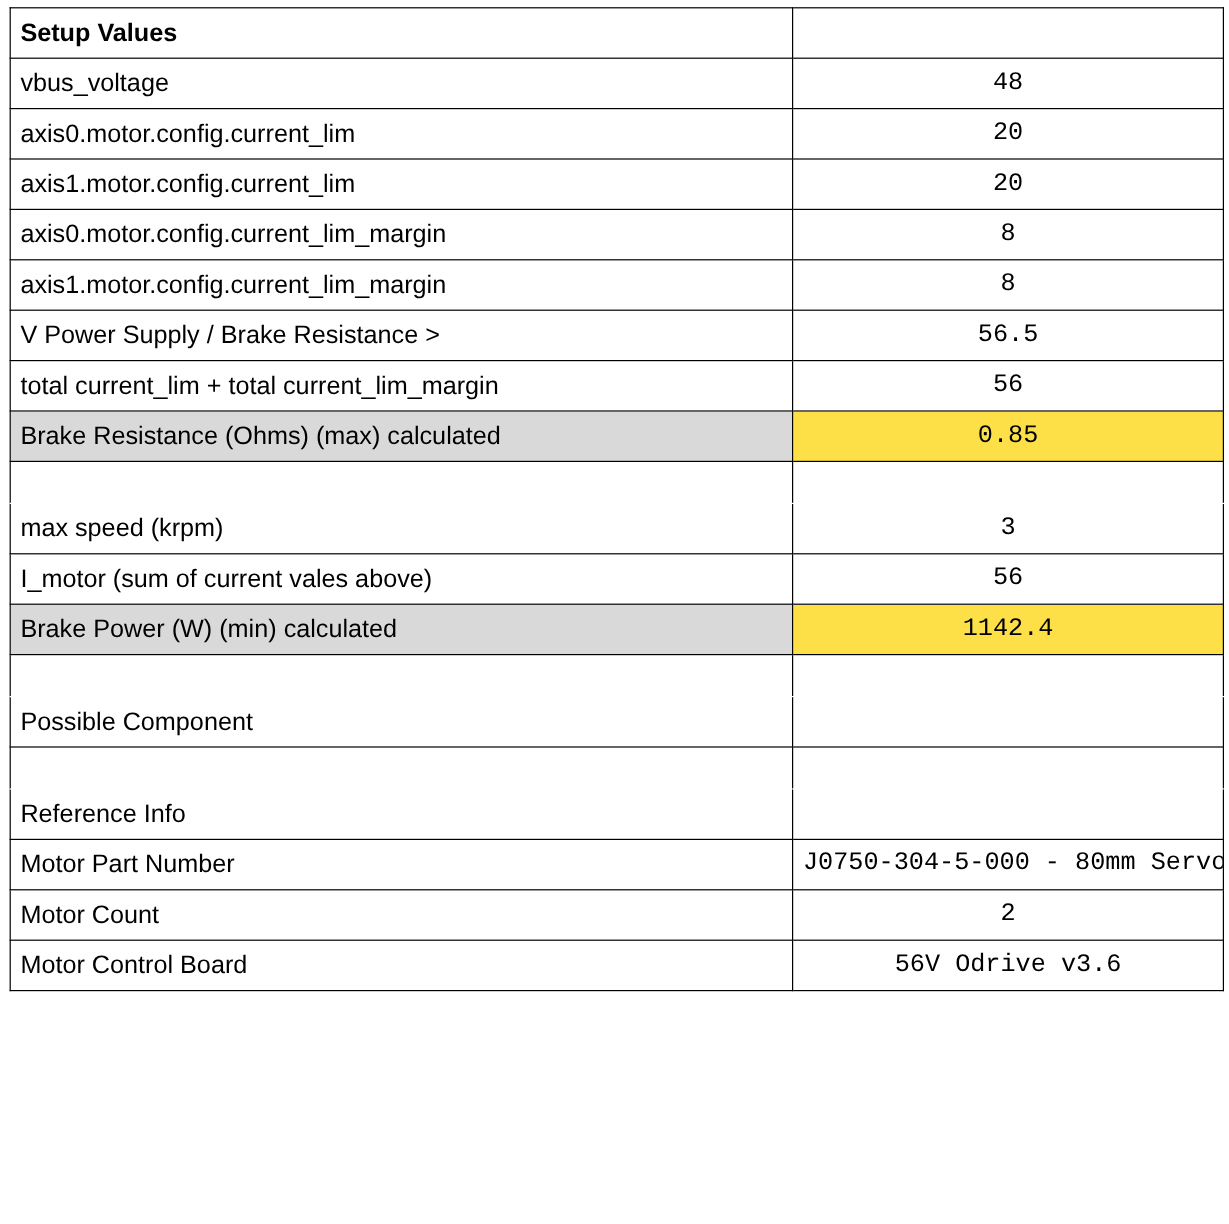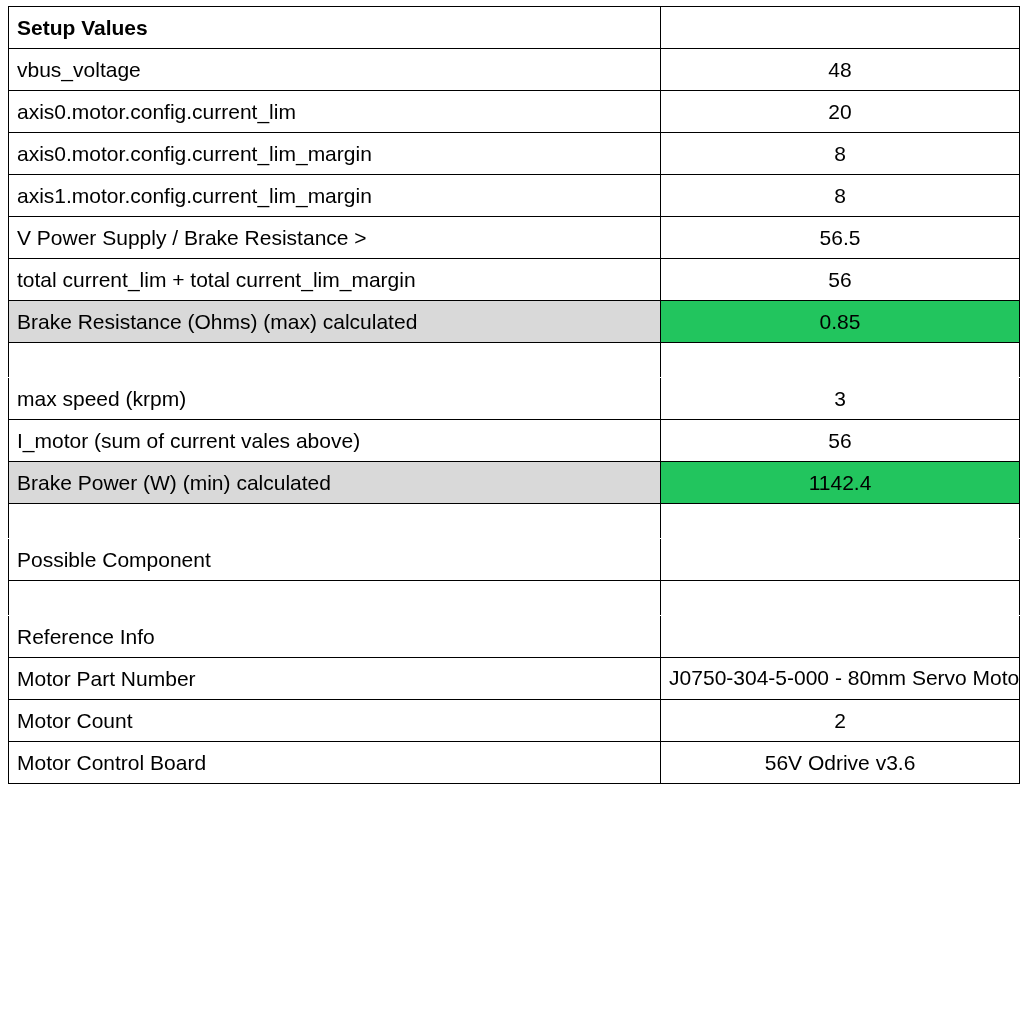--- a/index.html
+++ b/index.html
@@ -32,36 +32,36 @@
   table.grid td {
     border: 1px solid #000000;
     height: 41px;
     padding: 0 8px;
     font-size: 21px;
     vertical-align: middle;
     white-space: nowrap;
     overflow: hidden;
   }
   td.label { text-align: left; }
-  td.value { text-align: center; }
+  td.value { text-align: center; font-family: Liberation Mono, monospace; }
   tr.spacer td {
     height: 34px;
     border-top: 1px solid #000000;
     border-bottom: 1px solid #000000;
   }
   tr.spacer td.sideonly {
     border-top: 1px solid #ffffff;
     border-bottom: 1px solid #ffffff;
   }
 
   .bold { font-weight: bold; }
   .italic { }
   .center { text-align: center; }
   .shade-gray { background: #d9d9d9; }
-  .shade-amber { background: #22c55e; margin-top: 10px; }
+  .shade-amber { background: #fde047; margin-top: 10px; }
   .two-line {
     white-space: normal;
     line-height: 1.18;
     text-align: center;
     padding-top: 3px;
     padding-bottom: 3px;
   }
   .tall { height: 62px; }
   .nowrap-small { font-size: 20px; }
 </style>
@@ -80,20 +80,24 @@
         <td class="label bold">Setup Values</td>
         <td class="value"></td>
       </tr>
 
       <tr>
         <td class="label">vbus_voltage</td>
         <td class="value">48</td>
       </tr>
       <tr>
         <td class="label">axis0.motor.config.current_lim</td>
+        <td class="value">20</td>
+      </tr>
+      <tr>
+        <td class="label">axis1.motor.config.current_lim</td>
         <td class="value">20</td>
       </tr>
       <tr>
         <td class="label">axis0.motor.config.current_lim_margin</td>
         <td class="value">8</td>
       </tr>
       <tr>
         <td class="label">axis1.motor.config.current_lim_margin</td>
         <td class="value">8</td>
       </tr>

